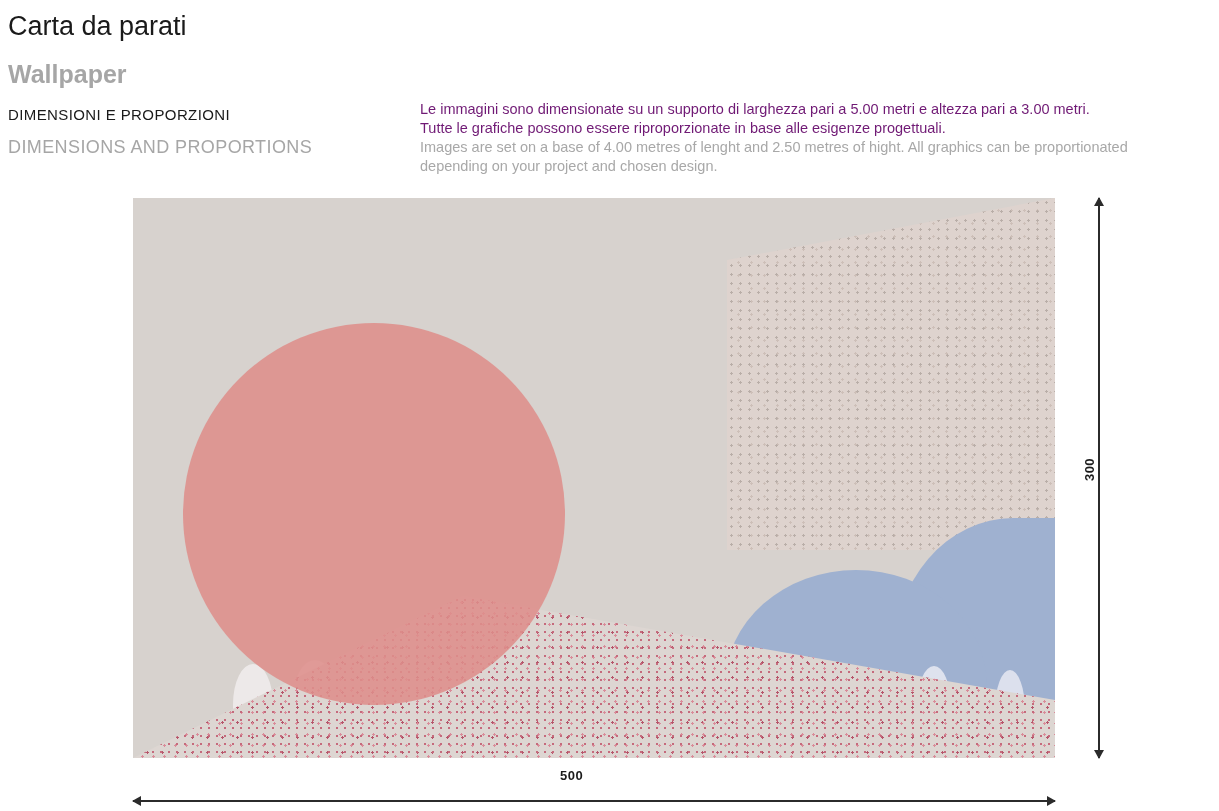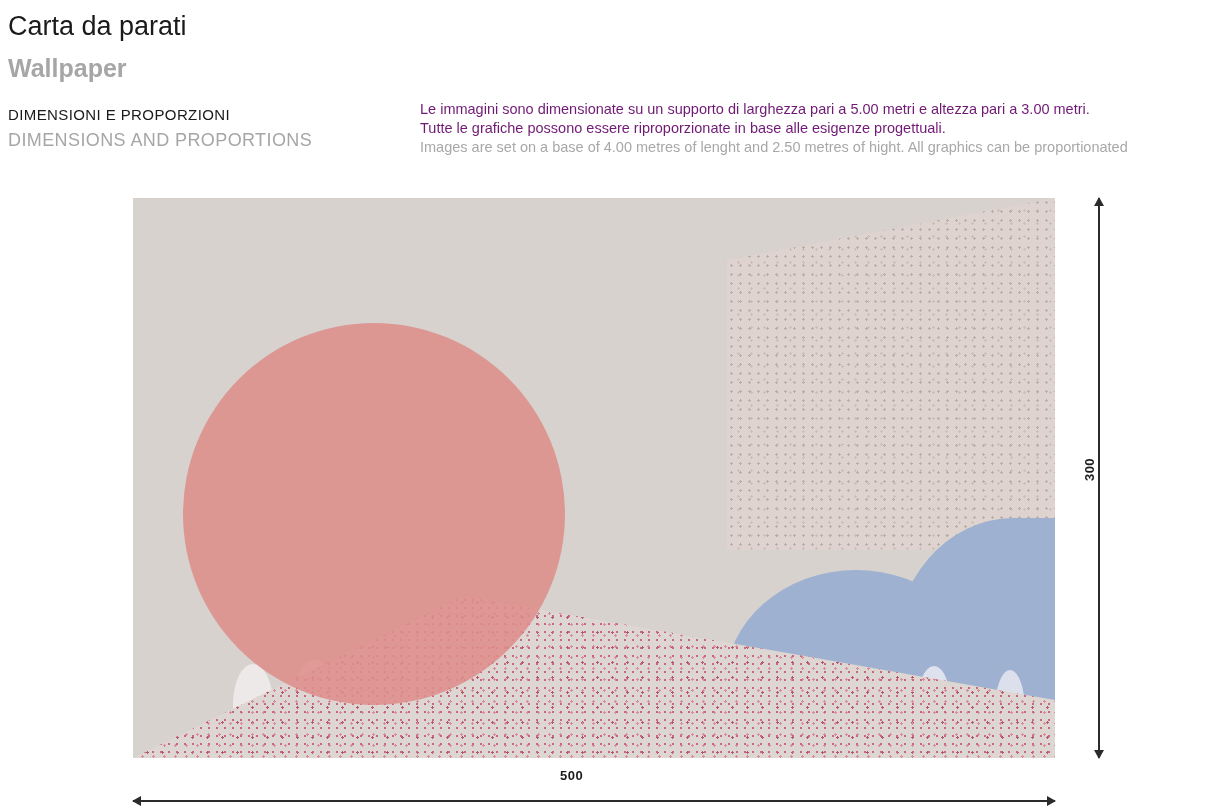--- a/index.html
+++ b/index.html
@@ -26,40 +26,40 @@
     font-weight: normal;
     color: #1a1a1a;
     letter-spacing: 0px;
     line-height: 32px;
   }
   #sub-title {
     font-size: 25px;
     font-weight: bold;
     color: #a6a6a6;
     line-height: 30px;
-    margin-top: 11px;
+    margin-top: 17px;
   }
 
   #section-block {
     position: absolute;
     left: 8px;
     top: 103px;
   }
   #section-title {
     font-size: 15px;
     color: #1a1a1a;
     letter-spacing: 0.4px;
     line-height: 24px;
   }
   #section-subtitle {
     font-size: 18px;
     color: #a6a6a6;
     letter-spacing: 0.4px;
     line-height: 24px;
-    margin-top: 1px;
+    margin-top: 8px;
   }
 
   #desc-block {
     position: absolute;
     left: 420px;
     top: 100px;
     width: 795px;
   }
   .desc-it {
     font-size: 14.5px;
@@ -225,20 +225,21 @@
 
 <div id="section-block">
   <div id="section-title">DIMENSIONI E PROPORZIONI</div>
   <div id="section-subtitle">DIMENSIONS AND PROPORTIONS</div>
 </div>
 
 <div id="desc-block">
   <div class="desc-it">Le immagini sono dimensionate su un supporto di larghezza pari a 5.00 metri e altezza pari a 3.00 metri.</div>
   <div class="desc-it">Tutte le grafiche possono essere riproporzionate in base alle esigenze progettuali.</div>
   <div class="desc-en">Images are set on a base of 4.00 metres of lenght and 2.50 metres of hight. All graphics can be proportionated</div>
+  <div class="desc-en">depending on your project and chosen design.</div>
 </div>
 
 <div id="artwork">
 
   <div class="layer sky-blue"></div>
   <div class="layer wall-grey"></div>
   <div class="speckle-top" style="position:absolute;"></div>
 
   <div class="blue-mass-right" style="position:absolute;"></div>
   <div class="blue-arch-block" style="position:absolute;"></div>

